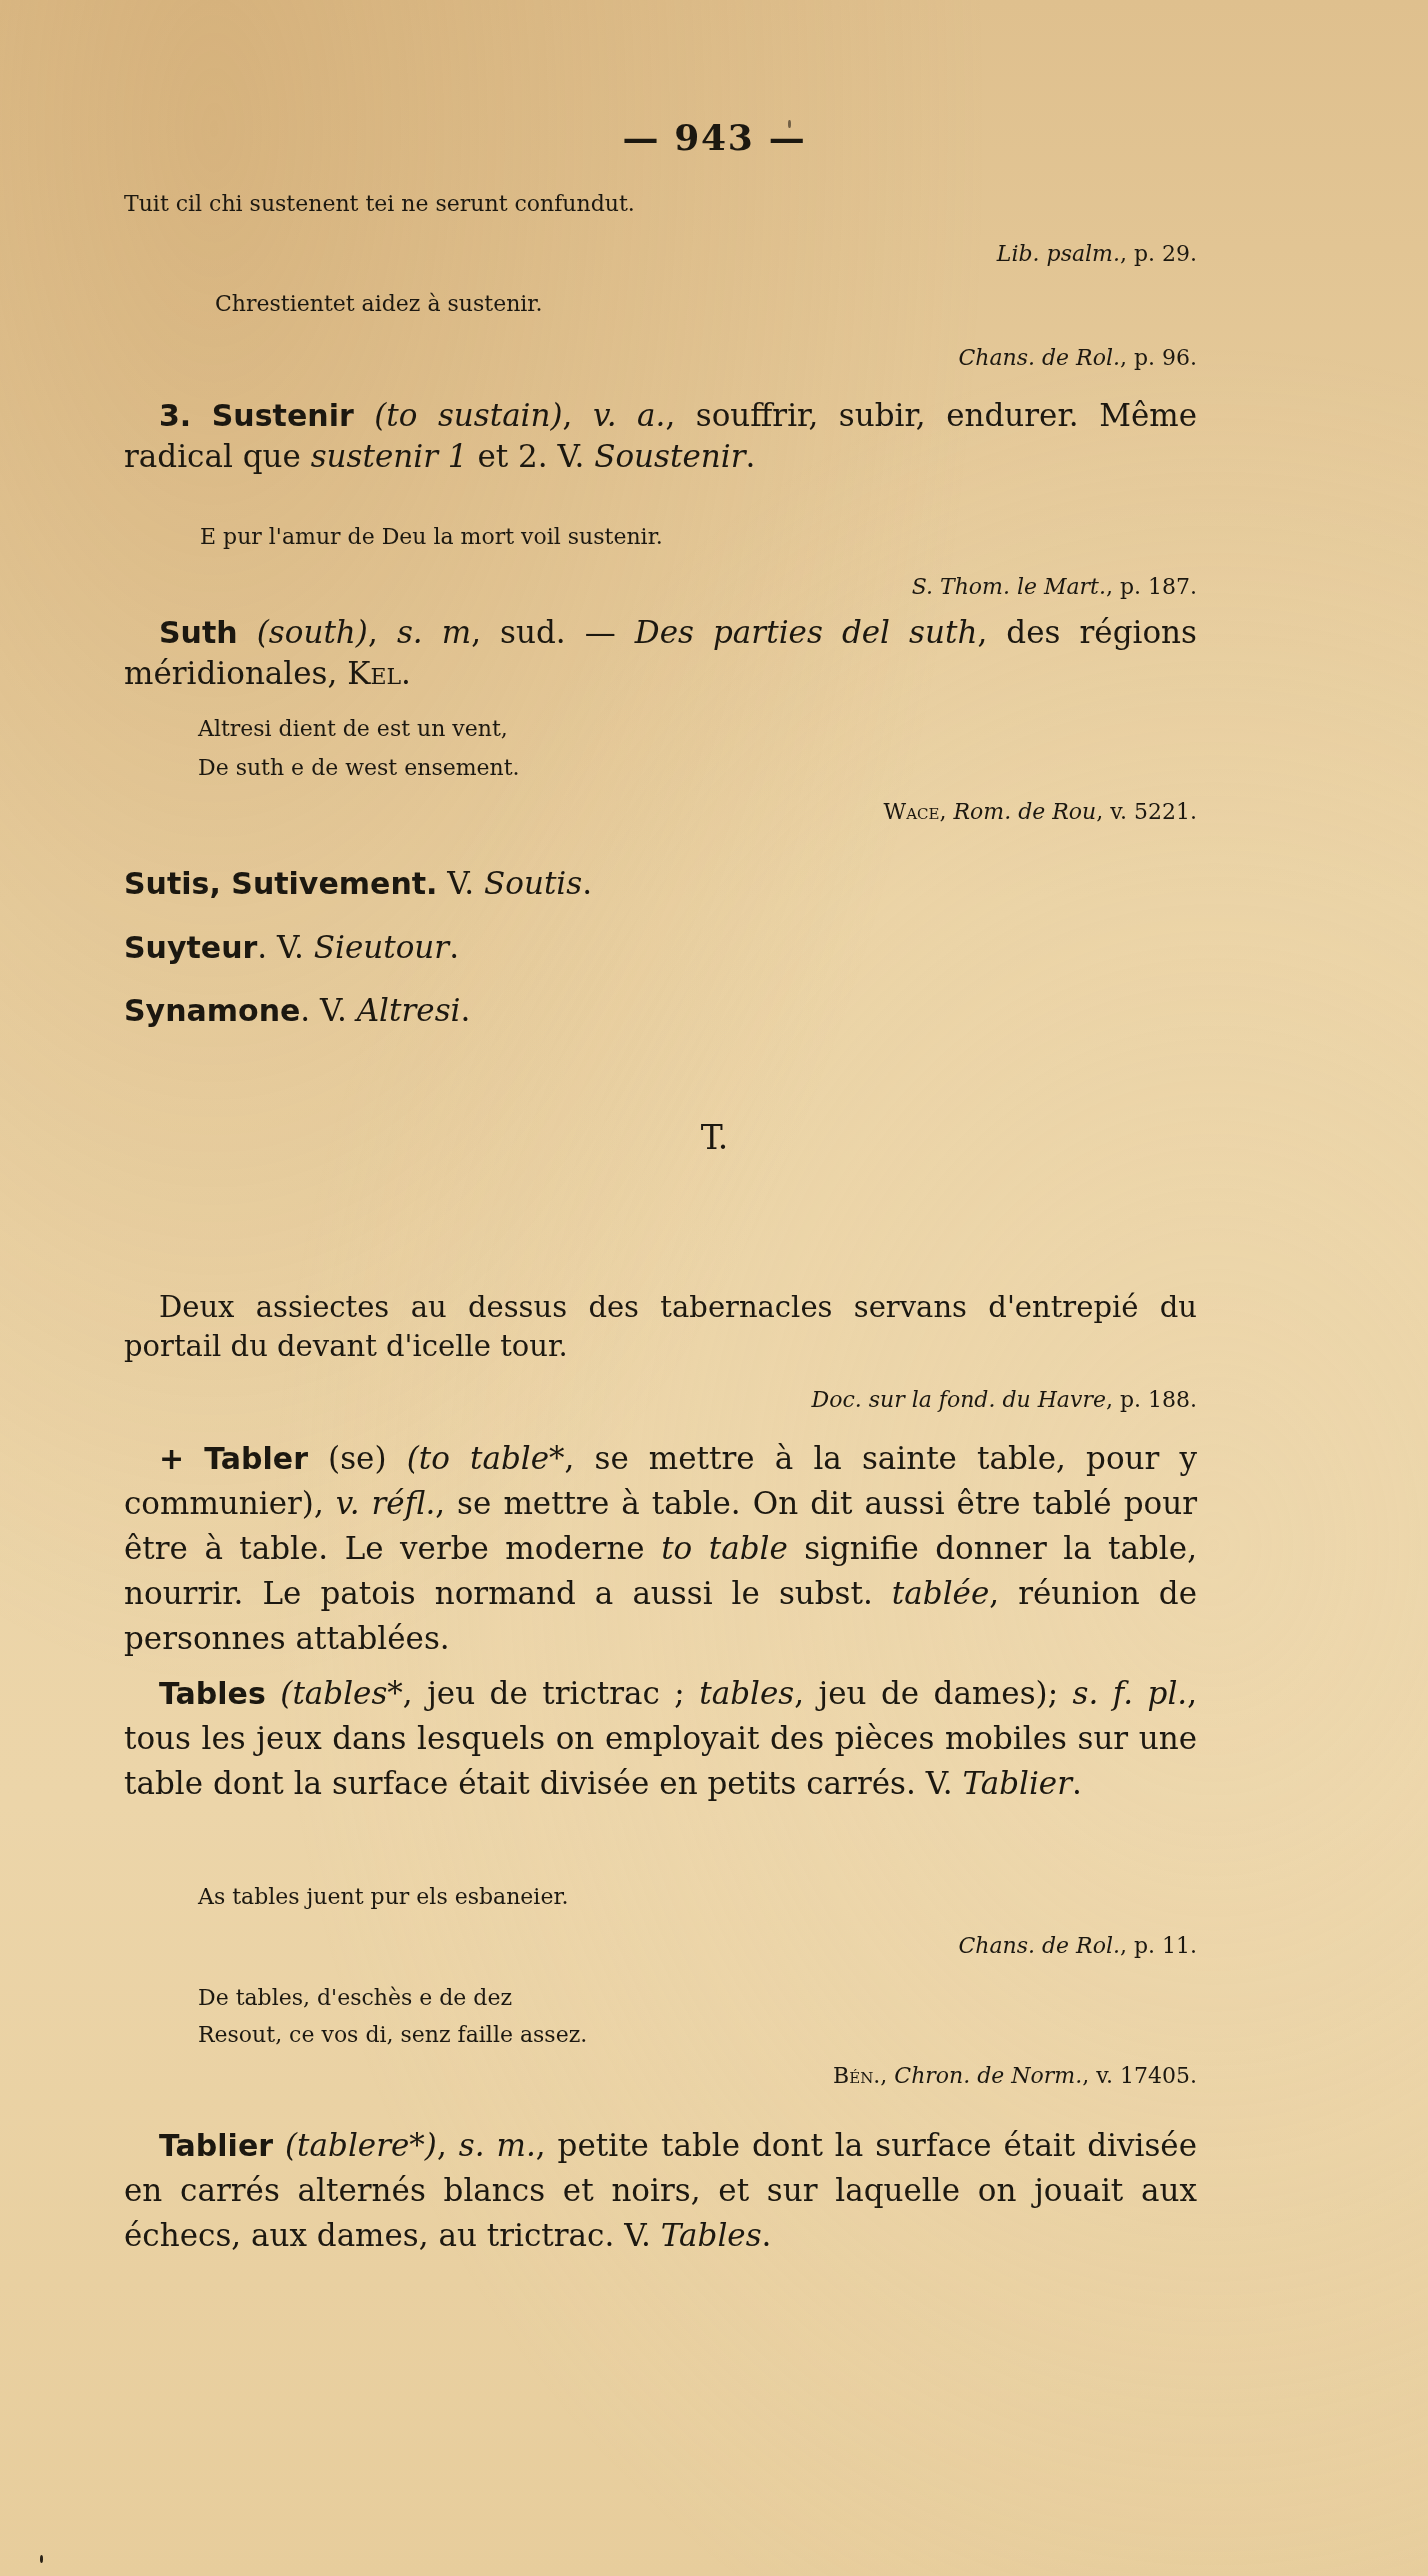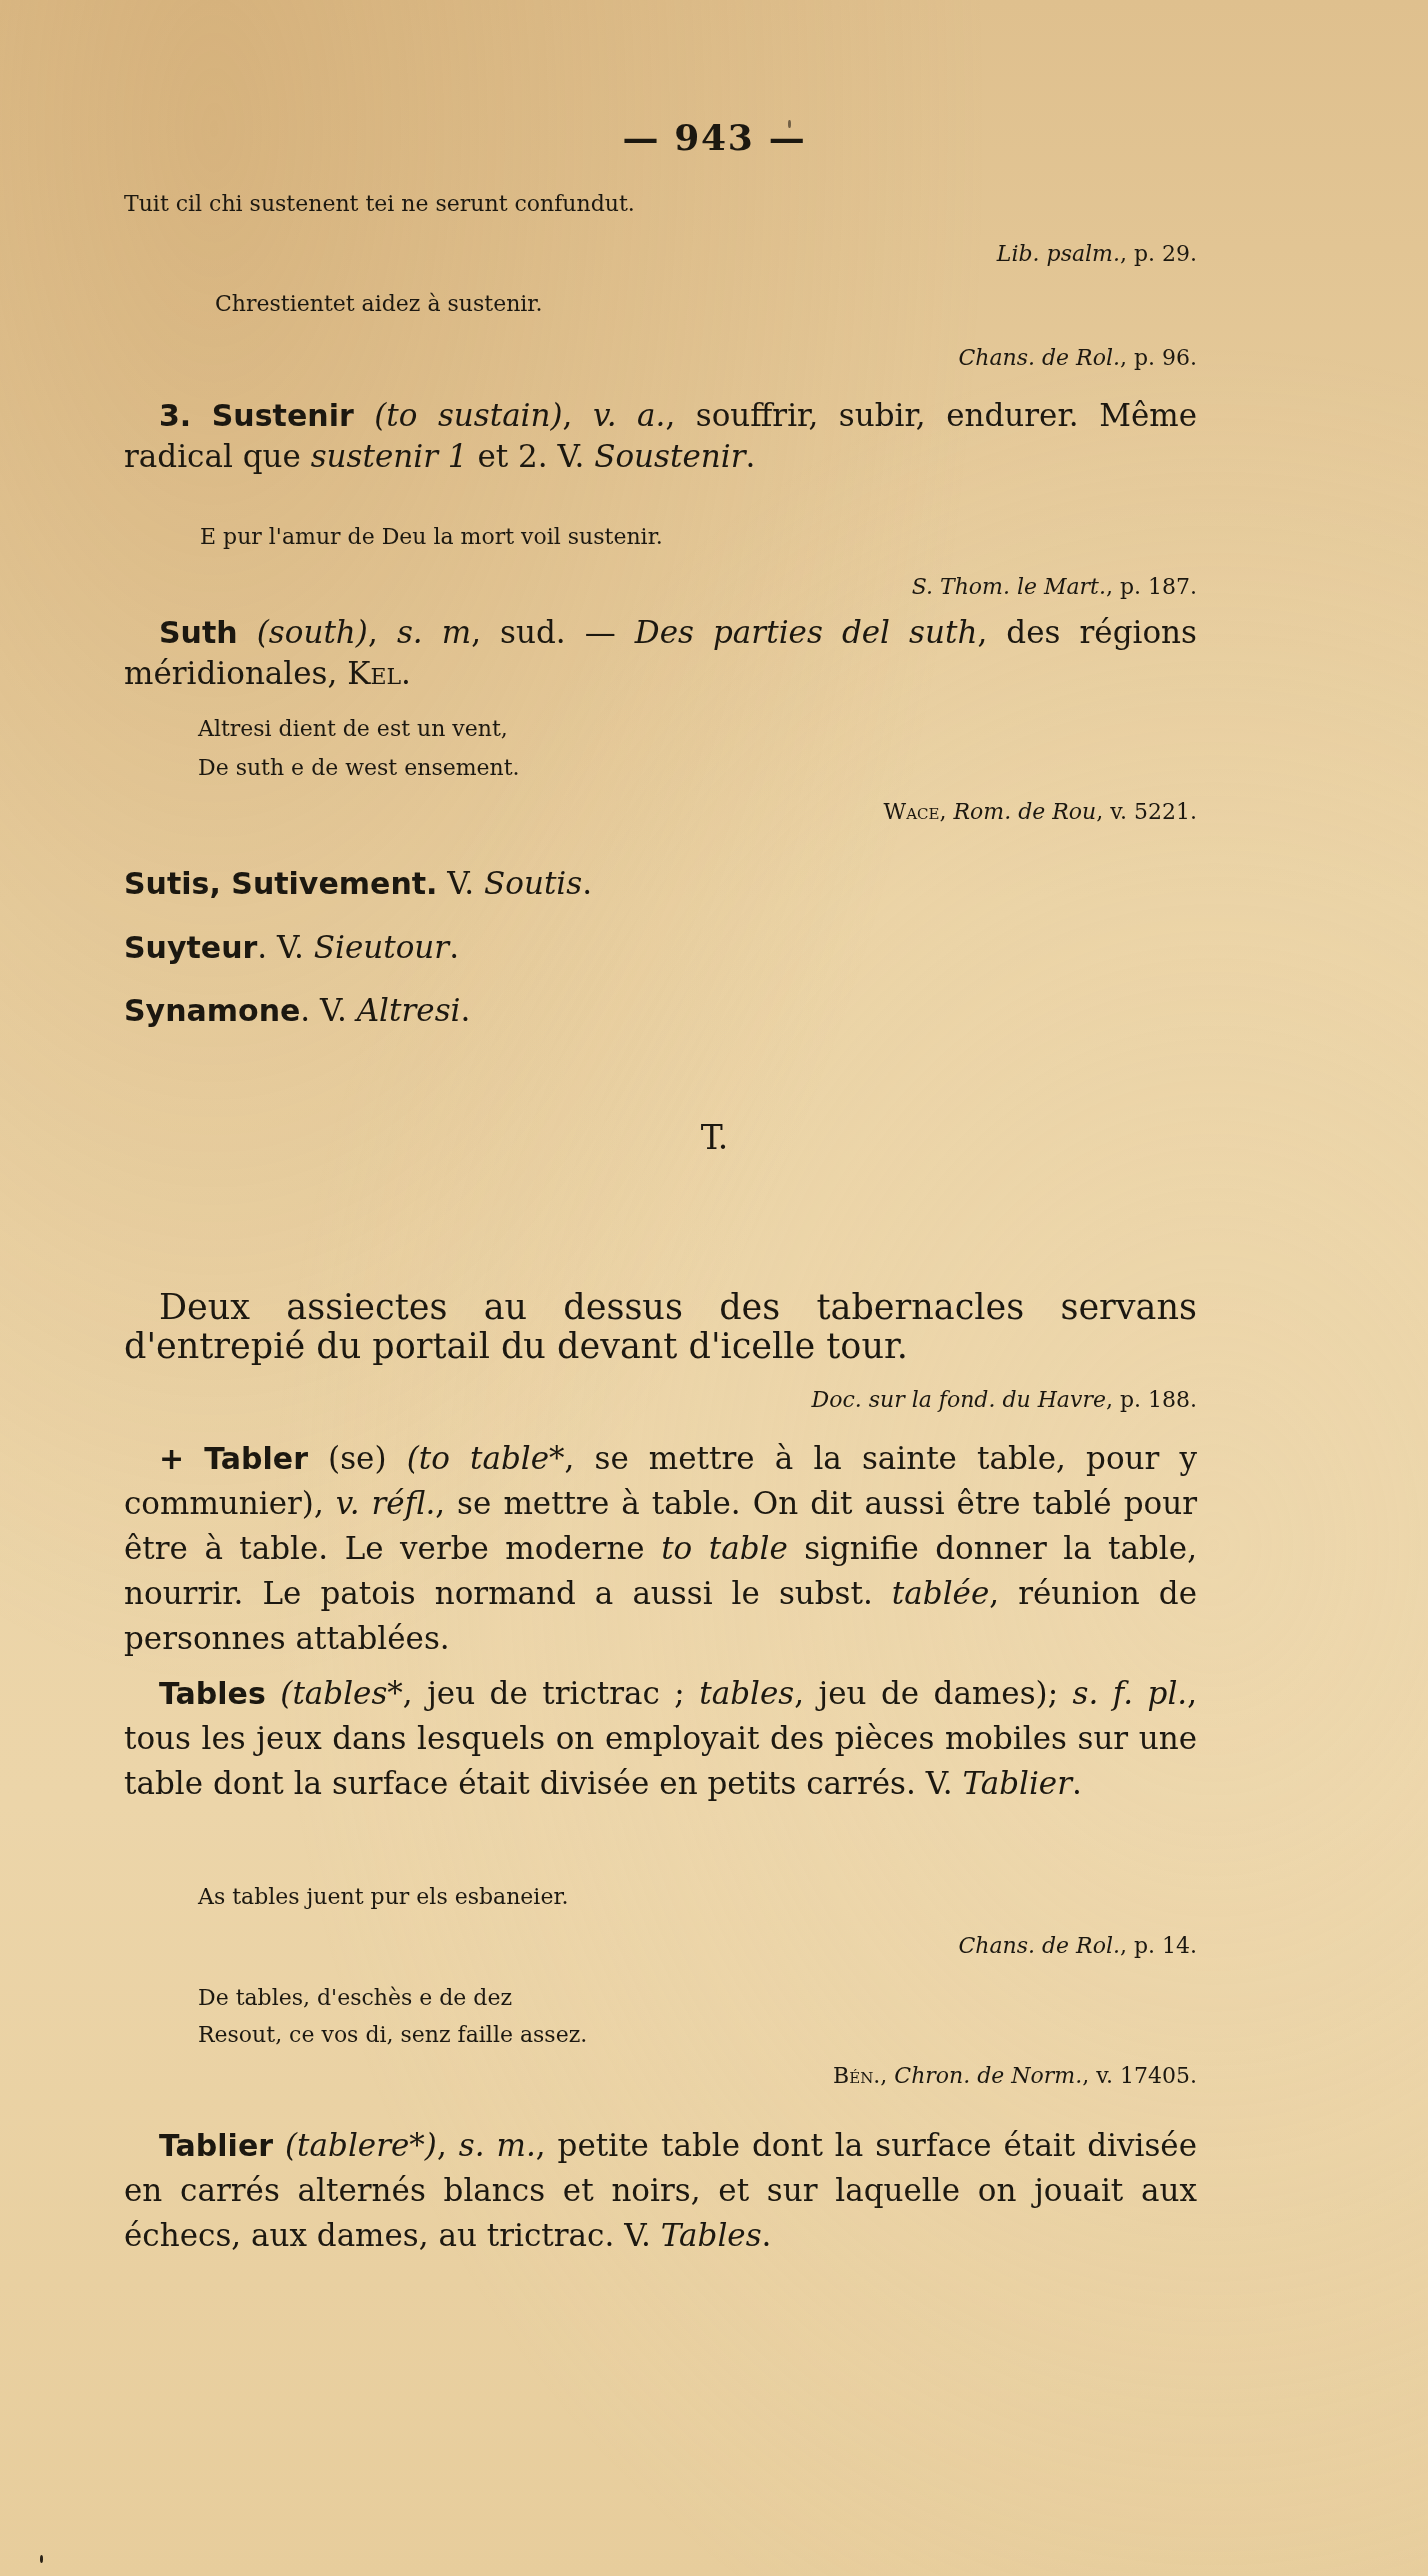--- a/index.html
+++ b/index.html
@@ -111,41 +111,41 @@
     </div>
 
     <div class="line body-text" style="top:927px;left:0;">
       <span class="headword">Suyteur</span><span>. V. </span><span class="ital">Sieutour</span><span>.</span>
     </div>
 
     <div class="line body-text" style="top:990px;left:0;">
       <span class="headword">Synamone</span><span>. V. </span><span class="ital">Altresi</span><span>.</span>
     </div>
 
-    <div class="para" style="top:1288px;font-size:35px;line-height:39px;">
+    <div class="para" style="top:1288px;font-size:29px;line-height:39px;">
       <span>Deux assiectes au dessus des tabernacles servans d'entrepié du portail du devant d'icelle tour.</span>
     </div>
     <div class="line cite" style="top:1387px;">
       <span class="ital">Doc. sur la fond. du Havre</span><span>, p. 188.</span>
     </div>
 
     <div class="para" style="top:1436px;line-height:45px;">
       <span class="headword">+</span>
       <span class="headword">Tabler</span>
       <span>(se)</span>
       <span class="ital">(to table*</span><span>, se mettre à la sainte table, pour y communier), </span><span class="ital">v. réfl.</span><span>, se mettre à table. On dit aussi être tablé pour être à table. Le verbe moderne </span><span class="ital">to table</span><span> signifie donner la table, nourrir. Le patois normand a aussi le subst. </span><span class="ital">tablée</span><span>, réunion de personnes attablées.</span>
     </div>
 
     <div class="para" style="top:1671px;line-height:45px;">
       <span class="headword">Tables</span>
       <span class="ital">(tables*</span><span>, jeu de trictrac ; </span><span class="ital">tables</span><span>, jeu de dames); </span><span class="ital">s. f. pl.</span><span>, tous les jeux dans lesquels on employait des pièces mobiles sur une table dont la surface était divisée en petits carrés. V. </span><span class="ital">Tablier</span><span>.</span>
     </div>
     <div class="line quote" style="top:1884px;left:74px;">As tables juent pur els esbaneier.</div>
     <div class="line cite" style="top:1933px;">
-      <span class="ital">Chans. de Rol.</span><span>, p. 14.</span>
+      <span class="ital">Chans. de Rol.</span><span>, p. 11.</span>
     </div>
     <div class="line quote" style="top:1985px;left:74px;">De tables, d'eschès e de dez</div>
     <div class="line quote" style="top:2022px;left:74px;">Resout, ce vos di, senz faille assez.</div>
     <div class="line cite" style="top:2063px;">
       <span class="sc">Bén.</span><span>, </span><span class="ital">Chron. de Norm.</span><span>, v. 17405.</span>
     </div>
 
     <div class="para" style="top:2123px;line-height:45px;">
       <span class="headword">Tablier</span>
       <span class="ital">(tablere*)</span><span>, </span><span class="ital">s. m.</span><span>, petite table dont la surface était divisée en carrés alternés blancs et noirs, et sur laquelle on jouait aux échecs, aux dames, au trictrac. V. </span><span class="ital">Tables</span><span>.</span>

